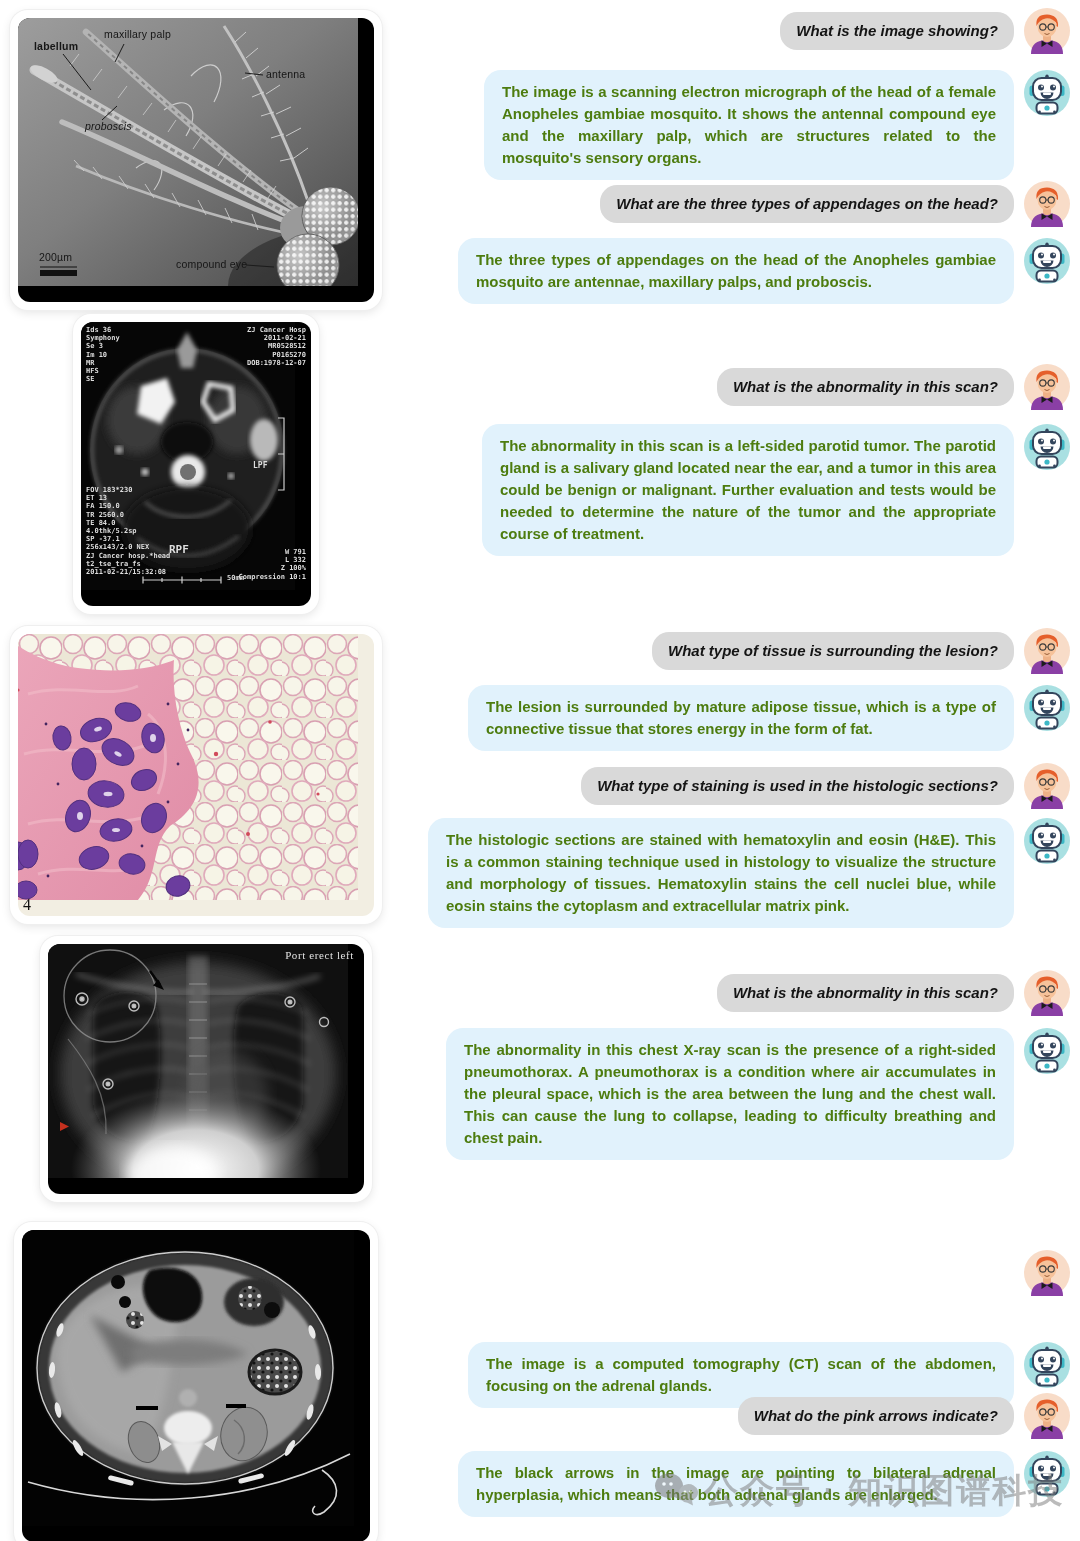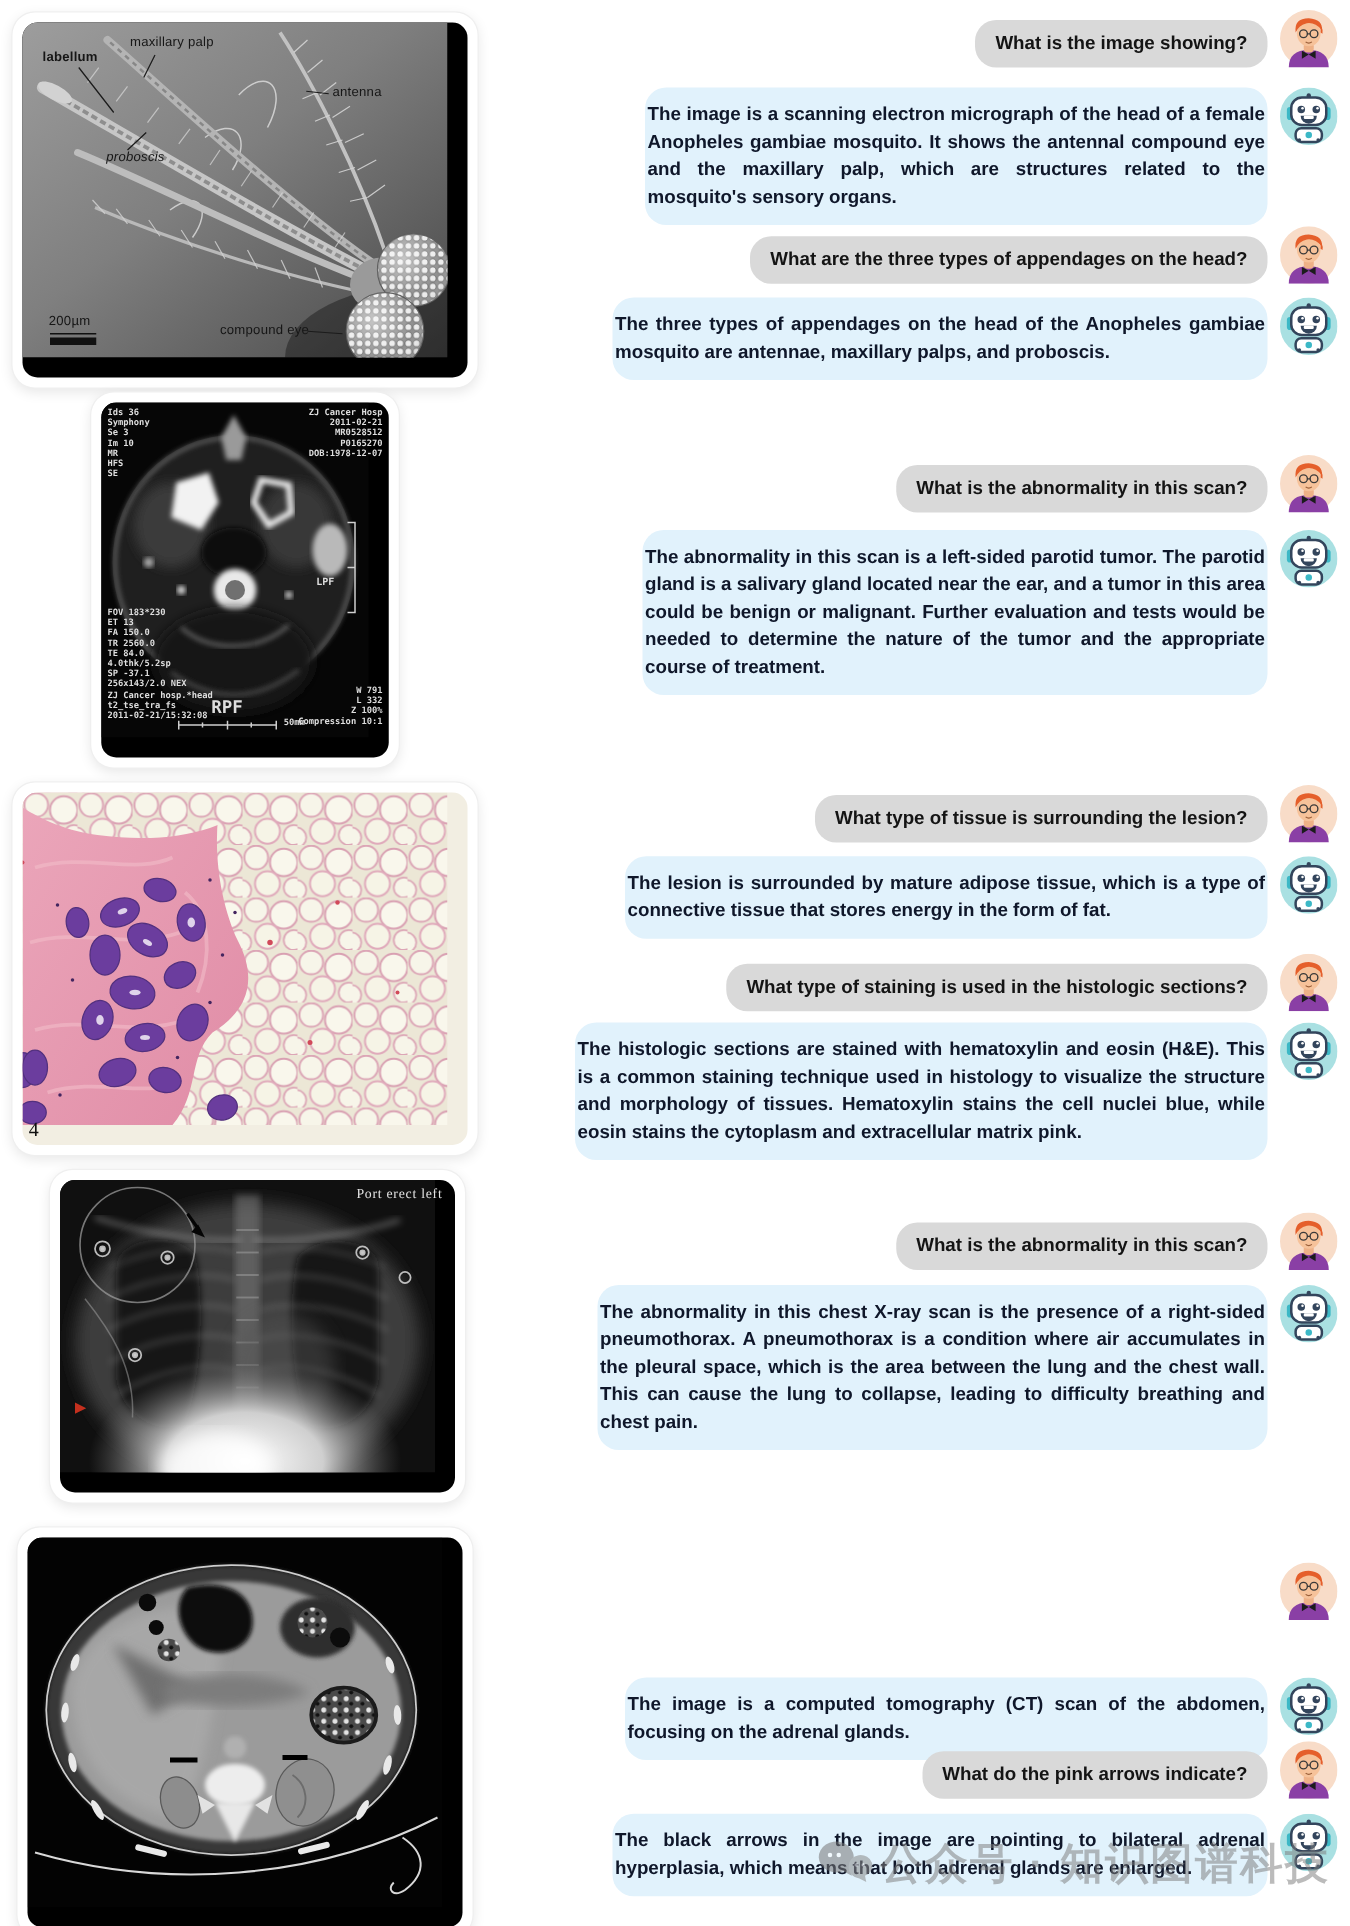--- a/index.html
+++ b/index.html
@@ -11,26 +11,26 @@
   .card-inner{position:relative;width:100%;height:100%;border-radius:12px;overflow:hidden;background:#000;}
   .card-inner svg{display:block;position:absolute;left:0;top:0;}
   .olabel{position:absolute;z-index:3;}
   .sem-label{font-size:10.5px;color:#161616;letter-spacing:.2px;}
   .mri-txt{font-family:"DejaVu Sans Mono",monospace;font-size:7px;line-height:8.2px;color:#dedede;font-weight:bold;}
   .pre{white-space:pre-line;}
   .xray-ann{font-family:"Liberation Serif",serif;font-size:11px;color:#e3e3e3;letter-spacing:.6px;}
   .histo-num{font-family:"Liberation Serif",serif;font-size:16px;color:#111;}
   
   .row{position:absolute;right:10px;display:flex;gap:10px;z-index:2;}
-  .row.q{align-items:flex-end;}
+  .row.q{align-items:center;font-style:italic;}
   .row.a{align-items:flex-start;}
   .qb{background:#d9d9d9;border-radius:17px;padding:9px 16px;font-weight:bold;font-size:15px;
       line-height:20px;white-space:nowrap;color:#141414;}
-  .ab{background:#e1f2fc;border-radius:17px;padding:11px 2px;font-weight:bold;font-size:15px;
-      line-height:22px;text-align:justify;color:#0f172a;}
+  .ab{background:#e1f2fc;border-radius:17px;padding:11px 18px;font-weight:bold;font-size:15px;
+      line-height:22px;text-align:justify;color:#4d7c0f;}
   .av{width:46px;height:46px;flex:0 0 46px;}
   
   #watermark{position:absolute;left:652px;top:1468px;display:flex;align-items:center;gap:6px;
              z-index:10;pointer-events:none;}
   #watermark .wm-text{font-size:34px;font-weight:bold;color:rgba(125,125,125,.52);letter-spacing:2px;}
   #watermark svg{width:46px;height:40px;opacity:.55;}
   .hidden-defs{position:absolute;width:0;height:0;overflow:hidden;}
 </style>
 </head>
 <body>
@@ -183,21 +183,21 @@
 4.0thk/5.2sp
 SP -37.1
 256x143/2.0 NEX
 ZJ Cancer hosp.*head
 t2_tse_tra_fs
 2011-02-21/15:32:08</div>
       <div class="olabel mri-txt pre" style="right:5px;top:226px;text-align:right;">W 791
 L 332
 Z 100%
 Compression 10:1</div>
-      <div class="olabel mri-txt" style="left:88px;top:240px;font-size:14px;">RPF</div>
+      <div class="olabel mri-txt" style="left:88px;top:224px;font-size:11px;">RPF</div>
       <div class="olabel mri-txt" style="left:172px;top:140px;font-size:8px;">LPF</div>
       <div class="olabel mri-txt" style="left:146px;top:252px;">50mm</div>
     </div>
   </div>
 
   <div class="card" style="left:10px;top:626px;width:356px;height:282px;">
     <div class="card-inner" style="background:#f2eee2;">
       <svg viewBox="0 0 340 266" width="340" height="266">
         <defs>
           <pattern id="fat" width="44" height="42" patternUnits="userSpaceOnUse">

